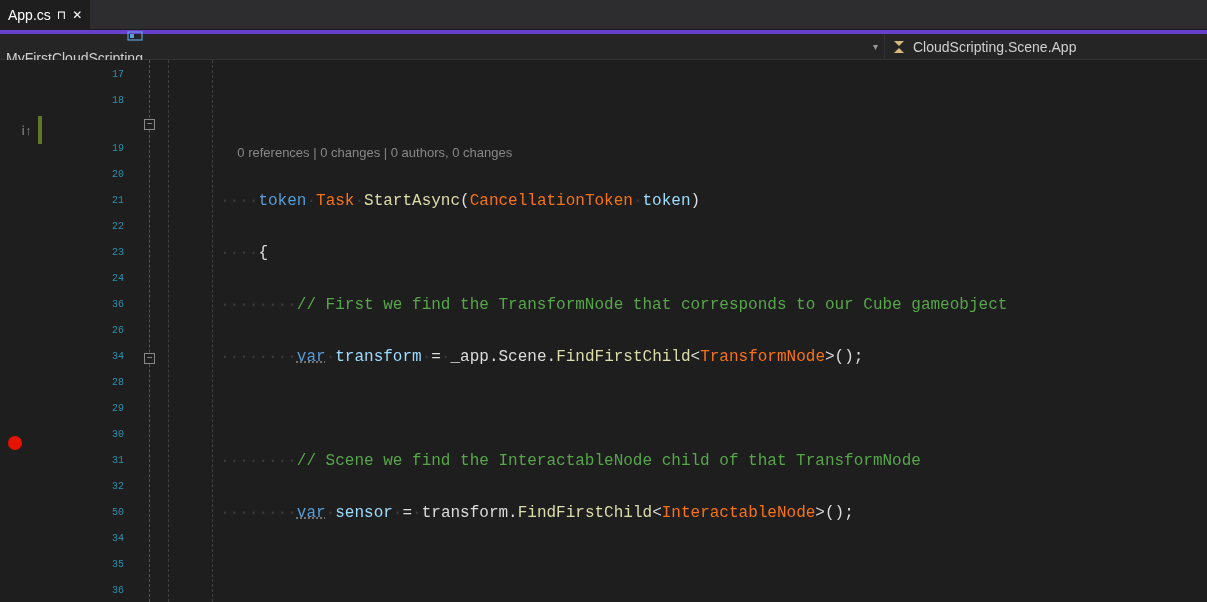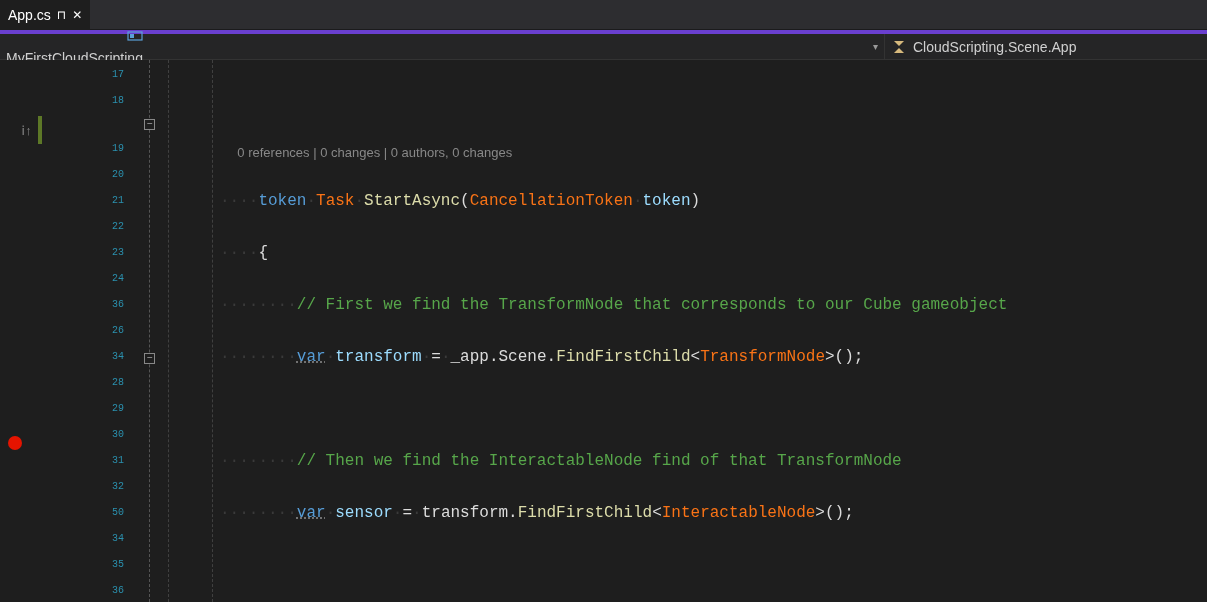--- a/index.html
+++ b/index.html
@@ -195,21 +195,21 @@
   </div>
 
   <div class="code-col">
 <div class="ln"></div>
 <div class="ln codelens" style="height:22px;"><span class="ws" style="color:transparent">····</span><span>0 references | 0 changes | 0 authors, 0 changes</span></div>
 <div class="ln"><span class="ws">····</span><span class="kw">token</span><span class="ws">·</span><span class="type">Task</span><span class="ws">·</span><span class="method">StartAsync</span><span class="ident">(</span><span class="type">CancellationToken</span><span class="ws">·</span><span class="param">token</span><span class="ident">)</span></div>
 <div class="ln"><span class="ws">····</span><span class="ident">{</span></div>
 <div class="ln"><span class="ws">········</span><span class="green">// First we find the TransformNode that corresponds to our Cube gameobject</span></div>
 <div class="ln"><span class="ws">········</span><span class="kw" style="text-decoration:underline dotted #888">var</span><span class="ws">·</span><span class="param">transform</span><span class="ws">·</span><span class="ident">=</span><span class="ws">·</span><span class="ident">_app</span><span class="ident">.</span><span class="ident">Scene</span><span class="ident">.</span><span class="method">FindFirstChild</span><span class="ident">&lt;</span><span class="type">TransformNode</span><span class="ident">&gt;();</span></div>
 <div class="ln"></div>
-<div class="ln"><span class="ws">········</span><span class="green">// Then we find the InteractableNode find of that TransformNode</span></div>
+<div class="ln"><span class="ws">········</span><span class="green">// Scene we find the InteractableNode child of that TransformNode</span></div>
 <div class="ln"><span class="ws">········</span><span class="kw" style="text-decoration:underline dotted #888">var</span><span class="ws">·</span><span class="param">sensor</span><span class="ws">·</span><span class="ident">=</span><span class="ws">·</span><span class="ident">transform</span><span class="ident">.</span><span class="method">FindFirstChild</span><span class="ident">&lt;</span><span class="type">InteractableNode</span><span class="ident">&gt;();</span></div>
 
 
 
 
 
 
 
 
 

